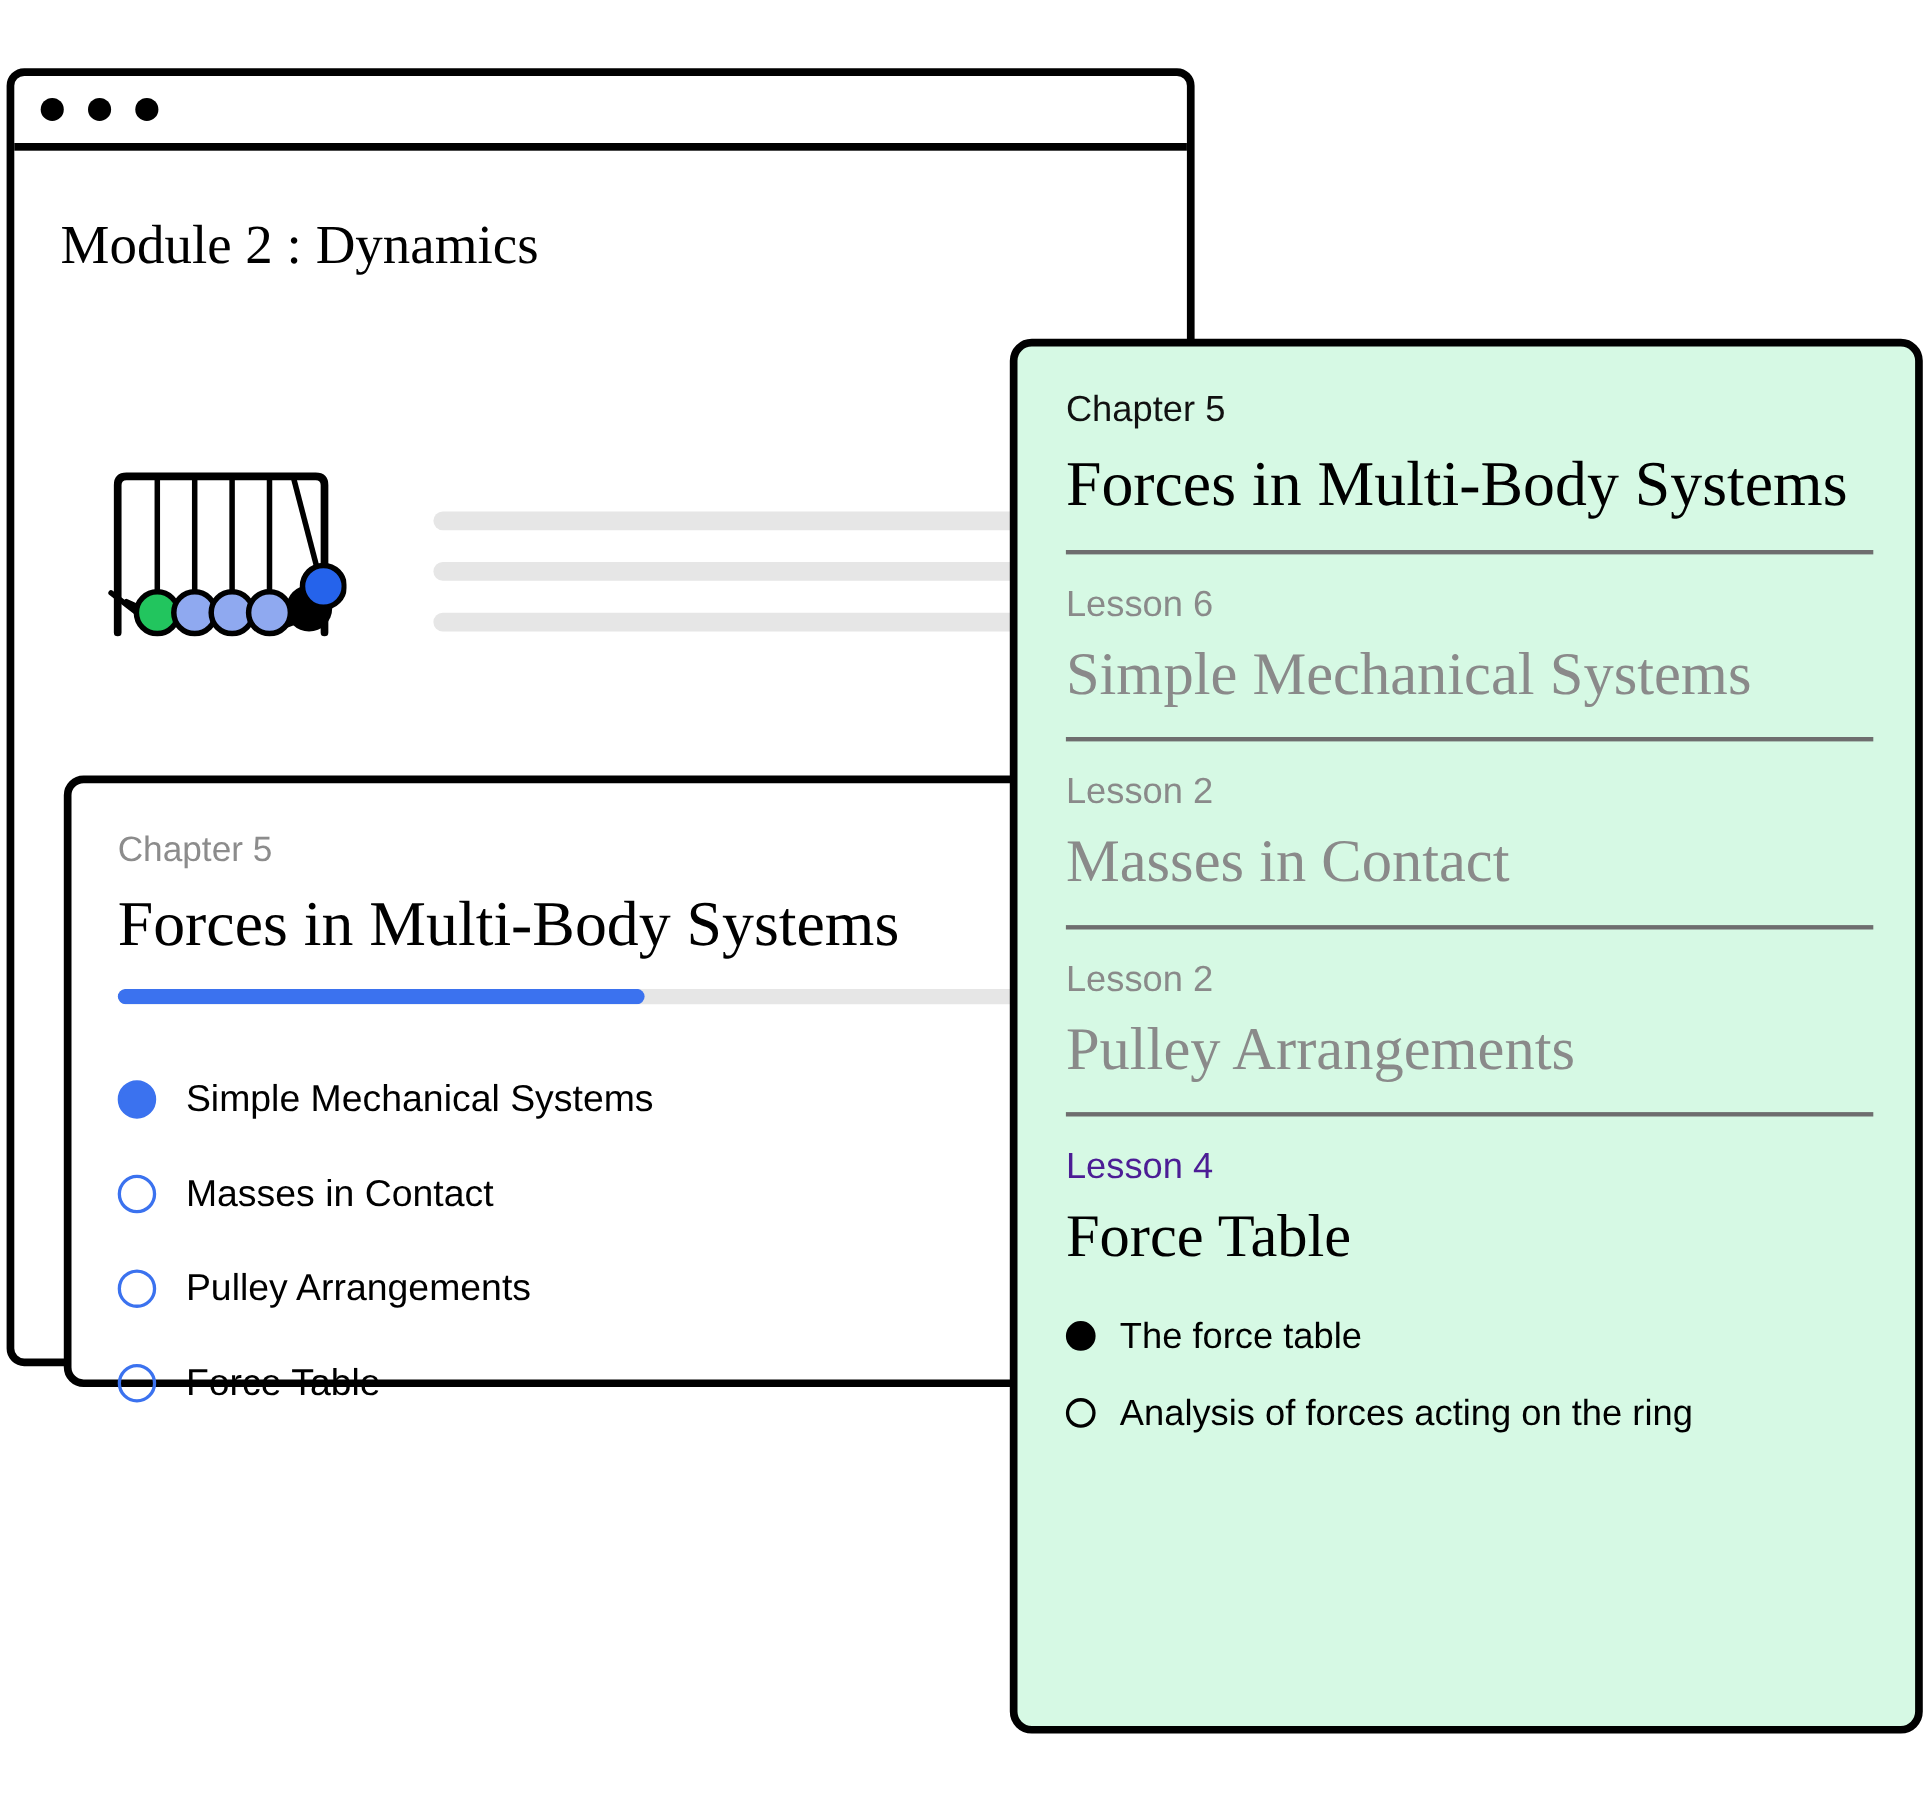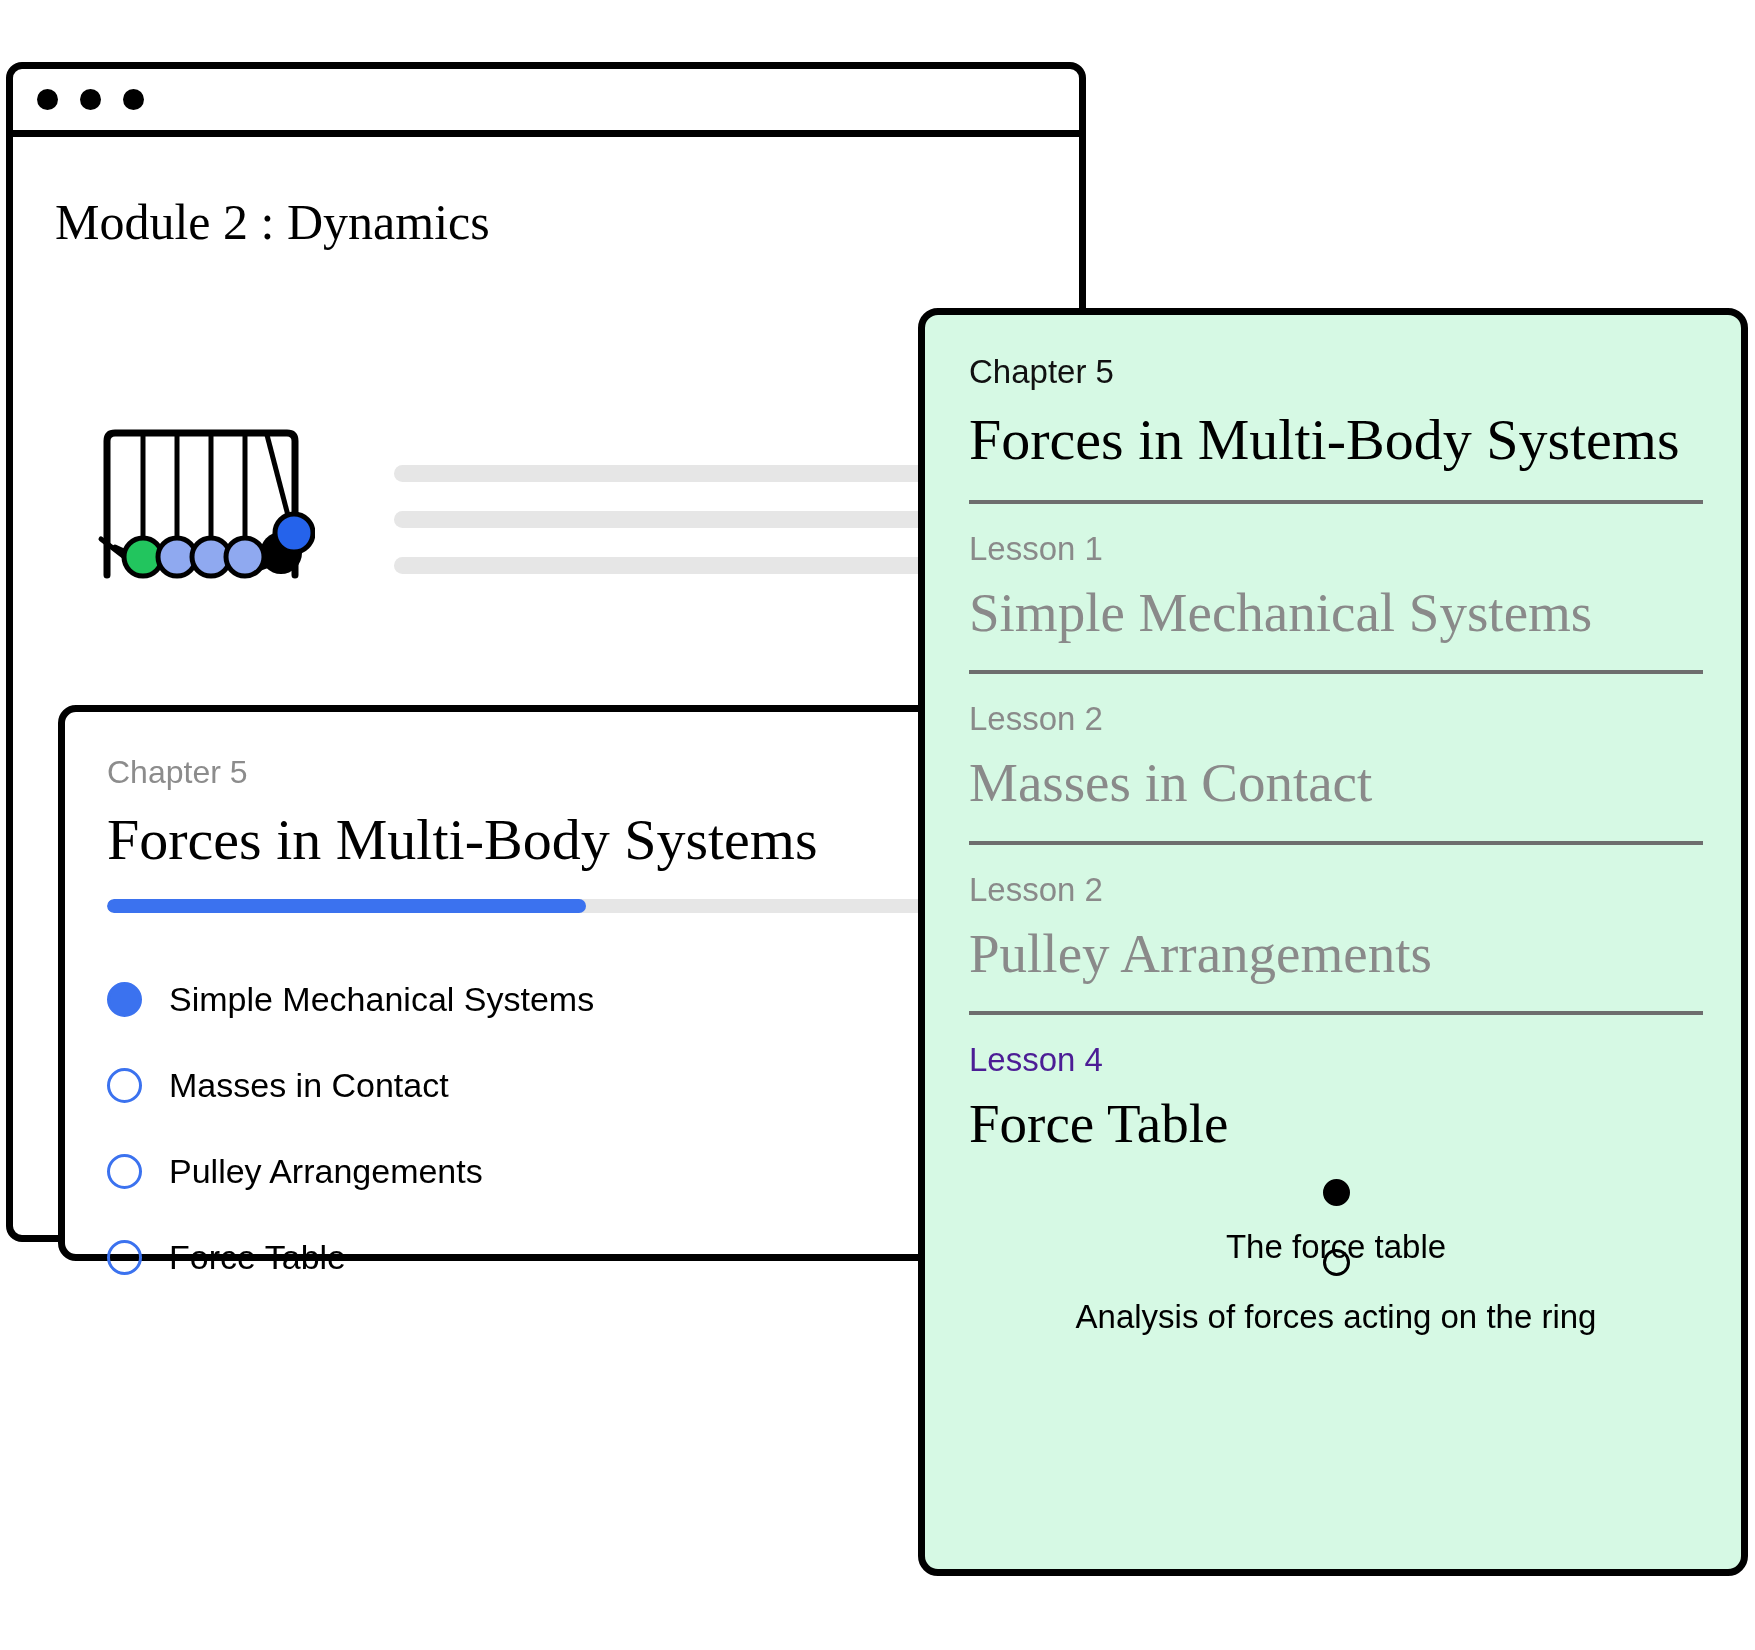--- a/index.html
+++ b/index.html
@@ -208,21 +208,20 @@
     margin-bottom: 26px;
   }
   .gp-lesson.active .gp-lesson-num { color: #4c1d95; }
   .gp-lesson.active .gp-lesson-title { color: #000000; }
   .gp-sublist { list-style: none; margin: 18px 0 0 0; padding: 0; }
   .gp-subrow {
     display: flex;
     align-items: center;
     gap: 22px;
     height: 70px;
-    flex-direction: column;
   }
   .bullet {
     width: 27px;
     height: 27px;
     border-radius: 50%;
     box-sizing: border-box;
     flex: 0 0 auto;
   }
   .bullet.filled { background: #000000; border: 3px solid #000000; }
   .bullet.empty  { background: transparent; border: 3px solid #000000; }
@@ -316,21 +315,21 @@
   </div>
 </div>
 
 <div class="green-panel">
 
   <div class="gp-eyebrow">Chapter 5</div>
   <div class="gp-title">Forces in Multi-Body Systems</div>
   <div class="gp-divider"></div>
 
   <div class="gp-lesson">
-    <div class="gp-lesson-num">Lesson 1</div>
+    <div class="gp-lesson-num">Lesson 6</div>
     <div class="gp-lesson-title">Simple Mechanical Systems</div>
   </div>
   <div class="gp-divider"></div>
 
   <div class="gp-lesson">
     <div class="gp-lesson-num">Lesson 2</div>
     <div class="gp-lesson-title">Masses in Contact</div>
   </div>
   <div class="gp-divider"></div>
 

